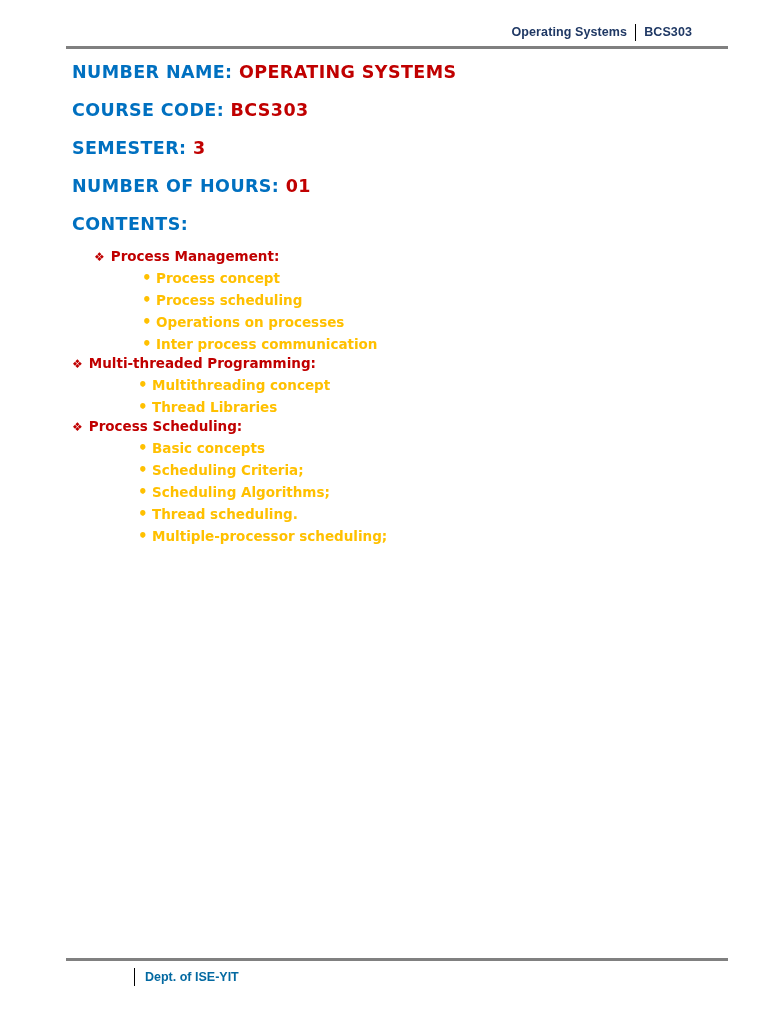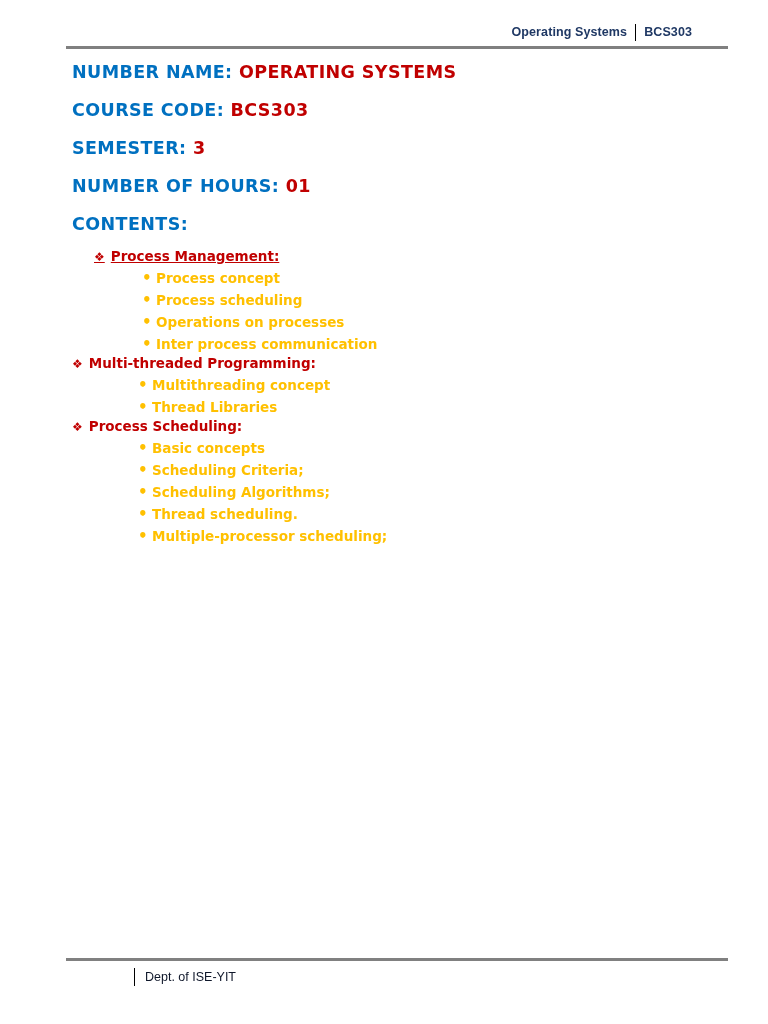--- a/index.html
+++ b/index.html
@@ -131,21 +131,21 @@
   }
   ul.lvl2 li .dot {
     display: inline-block;
     width: 14px;
     color: #FFC000;
     font-size: 15px;
     line-height: 22px;
   }
 
   
-  .grp-0 .group-head { padding-left: 22px; text-decoration: underline; }
+  .grp-0 .group-head { padding-left: 22px; }
   .grp-0 ul.lvl2 { padding-left: 70px; }
   .grp-1 .group-head { padding-left: 0px; }
   .grp-1 ul.lvl2 { padding-left: 66px; }
   .grp-2 .group-head { padding-left: 0px; }
   .grp-2 ul.lvl2 { padding-left: 66px; }
 
   
   .footer {
     position: absolute;
     left: 66px;
@@ -165,22 +165,22 @@
   }
   .footer-sep {
     width: 1px;
     height: 18px;
     background: #000000;
     margin-left: 68px;
     margin-right: 10px;
   }
   .footer-text {
     font-size: 12.5px;
-    font-weight: normal;
-    color: #0f172a;
+    font-weight: bold;
+    color: #0369a1;
   }
 </style>
 </head>
 <body>
 
 <div class="page">
 
   <div class="header">
     <div class="header-inner">
       <span class="header-title">Operating Systems</span>

